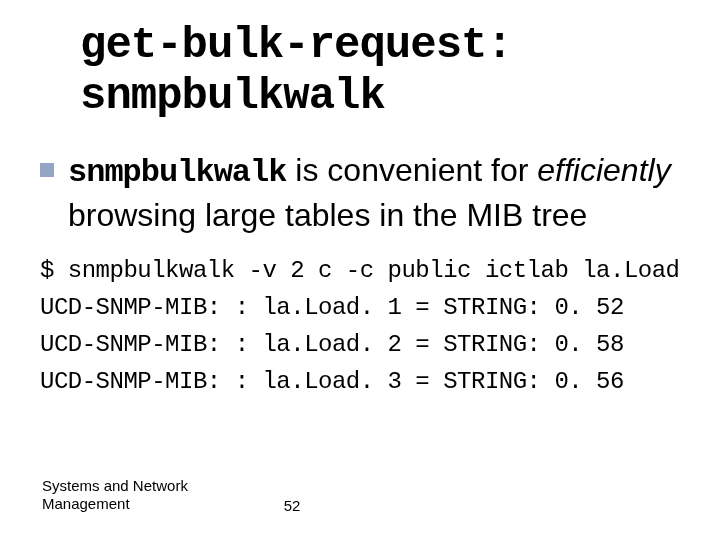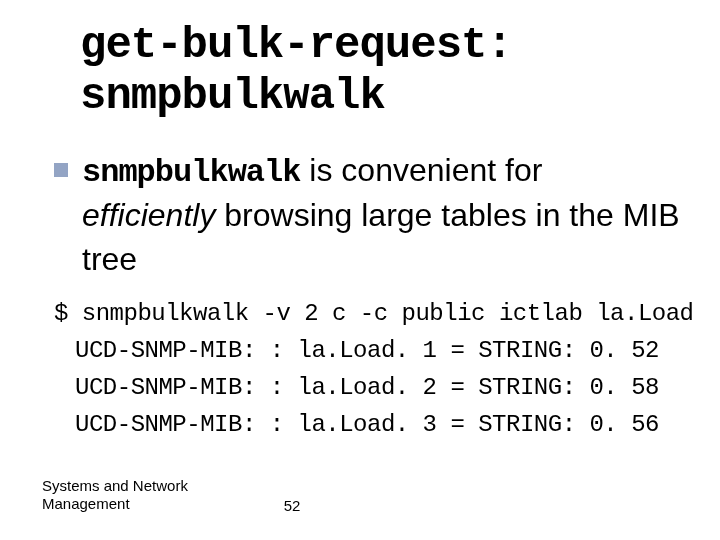--- a/index.html
+++ b/index.html
@@ -20,21 +20,21 @@
   }
   .title {
     font-family: "Courier New", Courier, monospace;
     font-size: 44px;
     font-weight: bold;
     line-height: 1.15;
     margin: 0 0 28px 40px;
     letter-spacing: -1px;
   }
   .body {
-    margin-left: 14px;
+    margin-left: 0;
   }
   .bullet-row {
     display: flex;
     align-items: flex-start;
   }
   .bullet-marker {
     width: 14px;
     height: 14px;
     background: #93a4c4;
     margin-top: 14px;
@@ -54,21 +54,20 @@
   .italic {
     font-style: italic;
   }
   .code-block {
     margin-top: 14px;
     font-family: "Courier New", Courier, monospace;
     font-size: 24px;
     line-height: 1.55;
     white-space: pre;
     letter-spacing: -0.5px;
-    text-align: center;
   }
   .footer {
     position: absolute;
     bottom: 26px;
     left: 0;
     right: 0;
     padding: 0 42px;
     box-sizing: border-box;
     display: flex;
     align-items: flex-end;

